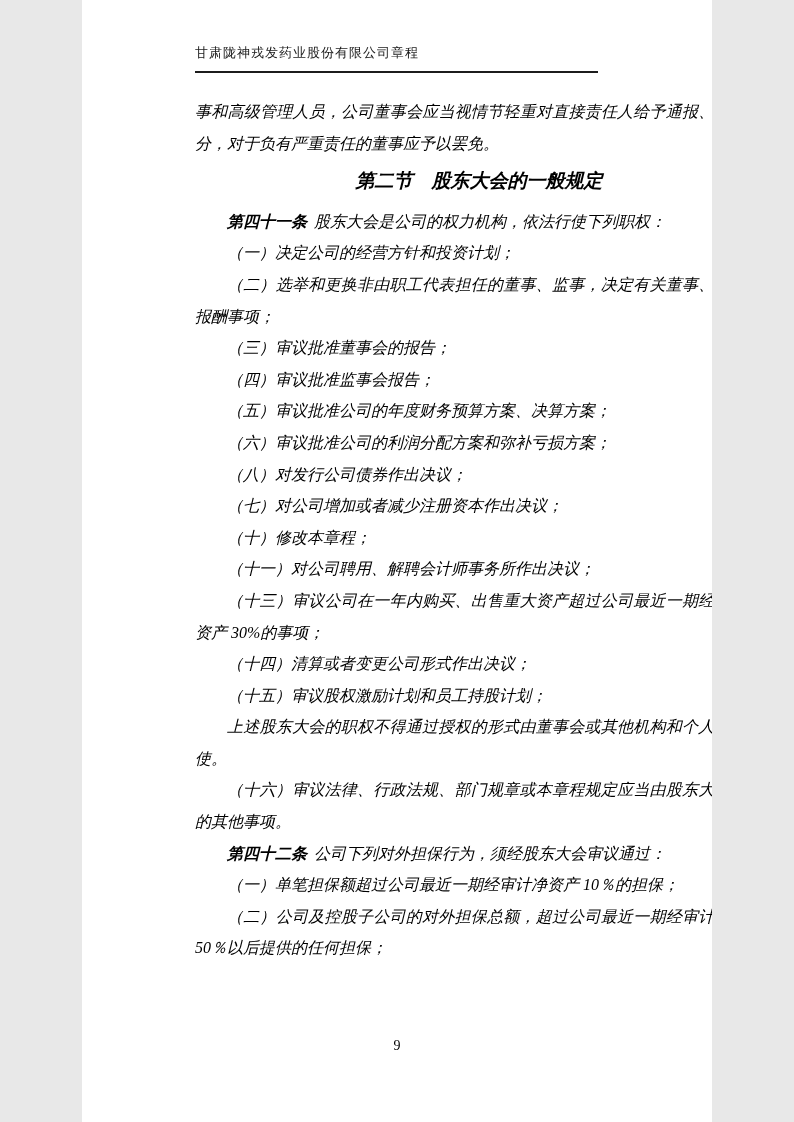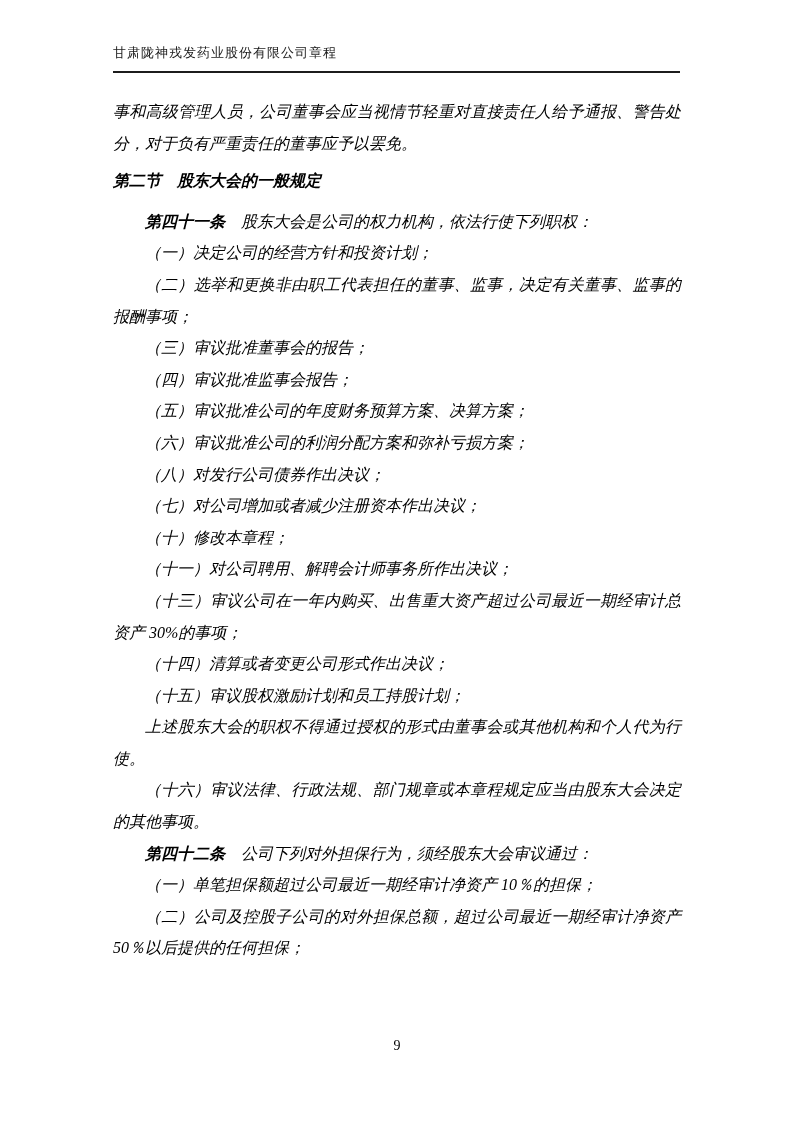--- a/index.html
+++ b/index.html
@@ -1,18 +1,18 @@
 <!DOCTYPE html>
 <html><head>
 <meta charset="utf-8">
 <style>
   html, body { margin: 0; padding: 0; background: #e8e8e8; }
   .page {
     position: relative;
-    width: 794px;
+    width: 630px;
     height: 1122px;
     margin: 0 auto;
     background: #ffffff;
     color: #000;
     font-family: "Liberation Serif", "DejaVu Serif", serif;
     overflow: hidden;
   }
   .header {
     position: absolute;
     top: 44px;
@@ -31,27 +31,28 @@
     width: 568px;
     font-size: 16px;
     line-height: 31.6px;
     text-align: justify;
     font-style: italic;
   }
   .para { margin: 0; }
   .indent { text-indent: 2em; }
   .no-indent { text-indent: 0; }
   .section-heading {
-    font-size: 16px;
+    font-size: 19px;
     font-weight: bold;
+    text-align: center;
     text-indent: 0;
     margin: 6px 0 9px 0;
     line-height: 31.6px;
   }
-  .art-num { font-weight: bold; margin-right: 16px; }
+  .art-num { font-weight: bold; margin-right: 7px; }
   .page-number {
     position: absolute;
     top: 1036px;
     left: 0;
     width: 100%;
     text-align: center;
     font-size: 14px;
     line-height: 20px;
   }
 </style>

